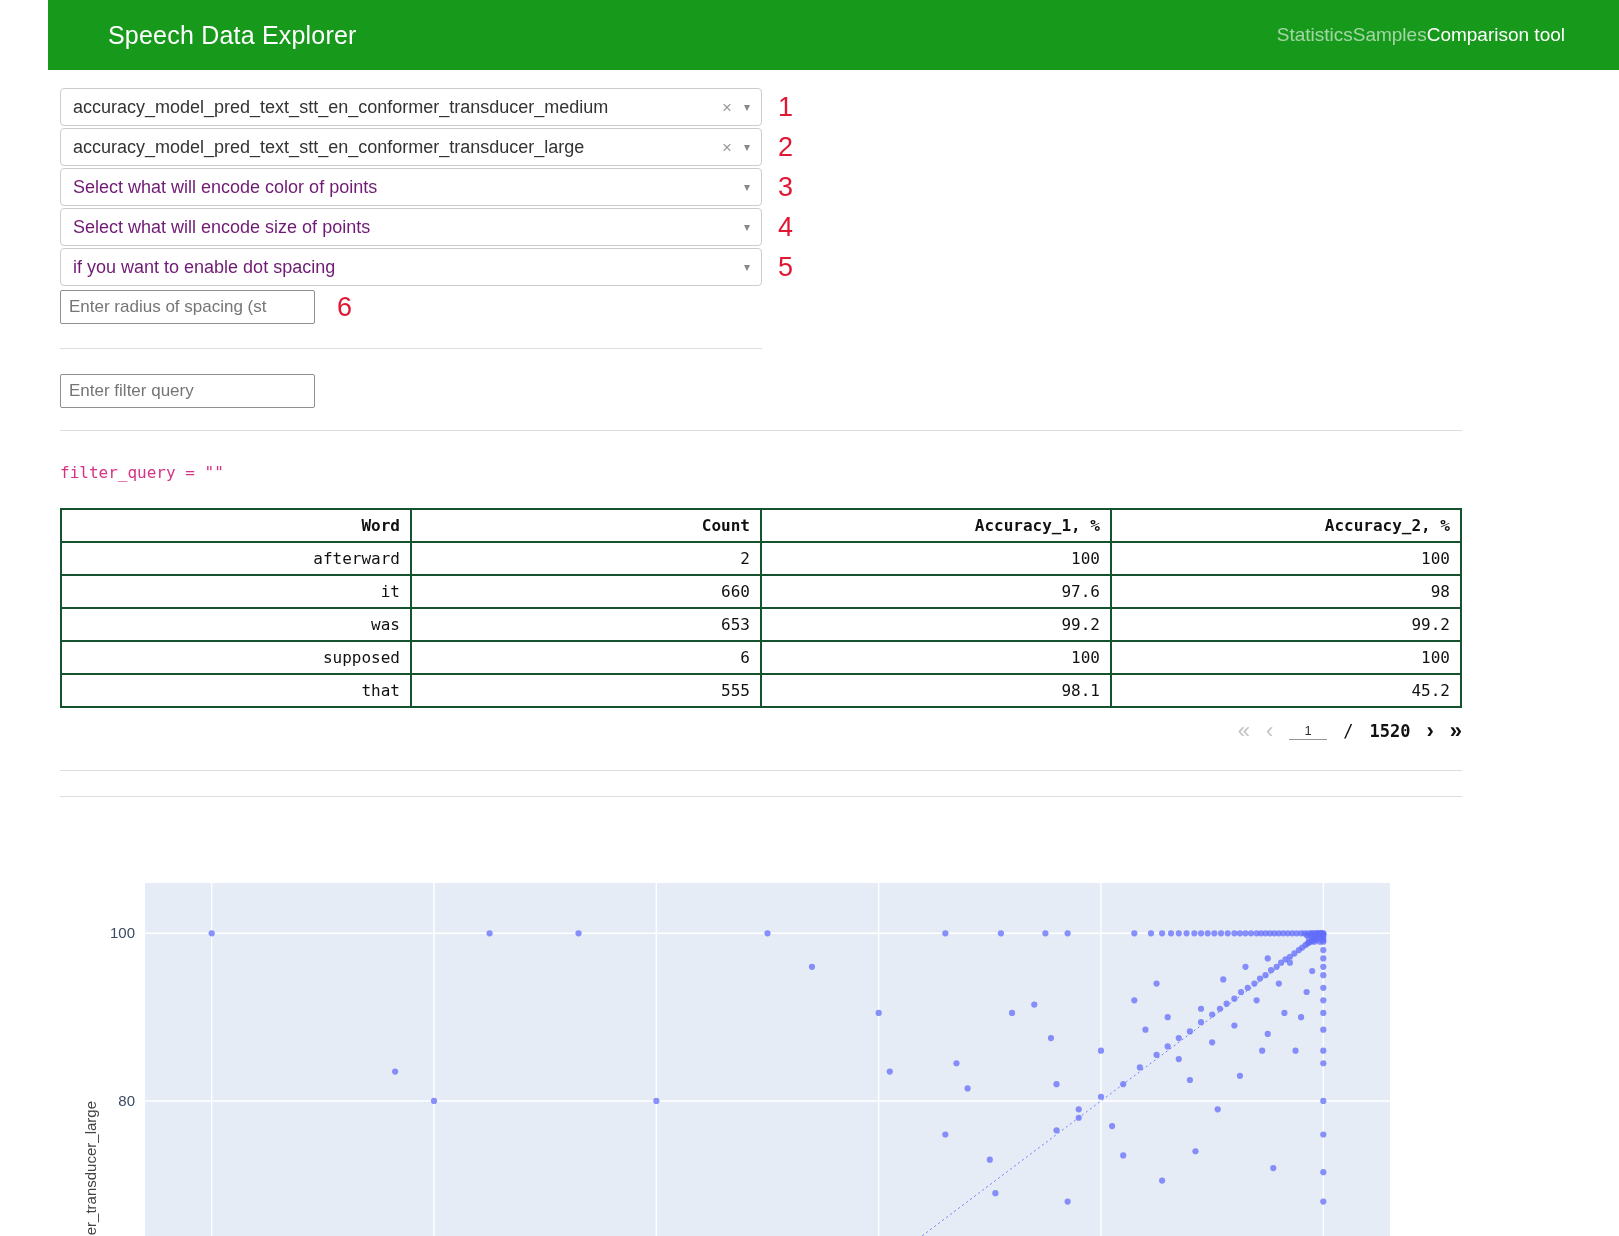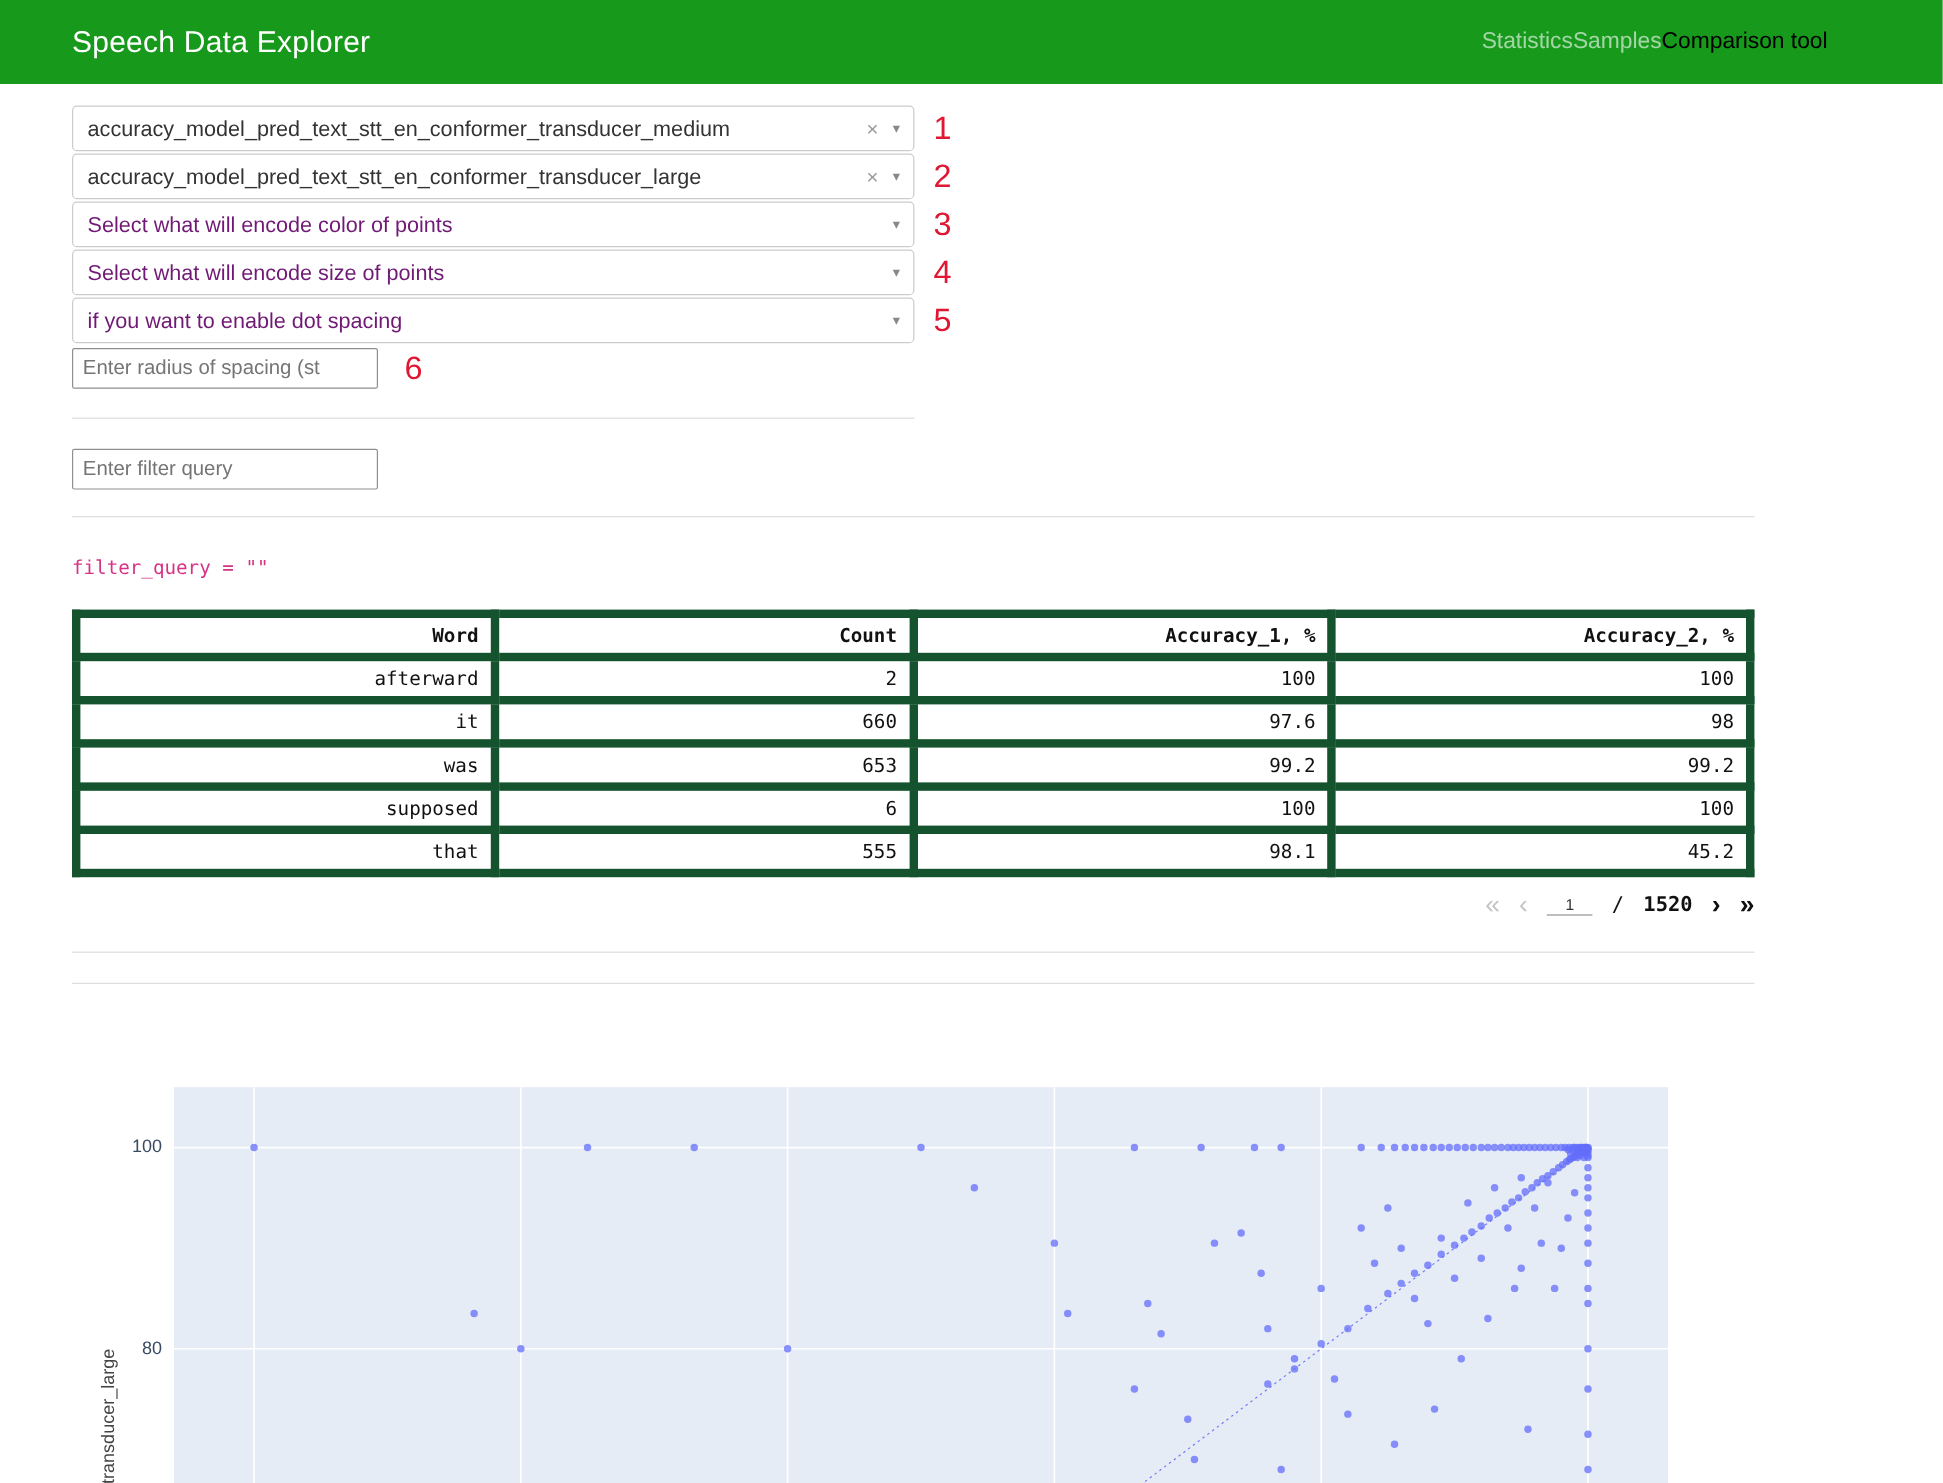--- a/index.html
+++ b/index.html
@@ -4,25 +4,25 @@
 <style>
   * { box-sizing: border-box; }
   html,body { margin:0; padding:0; }
   body {
     width:1619px; height:1236px; overflow:hidden;
     font-family:"Liberation Sans", sans-serif; background:#fff;
   }
 
   
   .navbar { height:70px; background:#17991c; display:flex; align-items:center;
-            justify-content:space-between; padding:0 96px 0 60px; }
+            justify-content:space-between; padding:0 54px 0 60px;margin-left:48px; }
   .brand { color:#fff; font-size:25px; letter-spacing:.2px; }
   .nav-links { display:flex; align-items:center; }
   .nav-link { font-size:19px; color:rgba(255,255,255,.6); cursor:pointer; }
-  .nav-link.active { color:#000000; }
+  .nav-link.active { color:#ffffff; }
 
   
   .main { padding:18px 157px 0 60px; }
 
   .control-row { display:flex; align-items:center; margin-bottom:2px; }
   .select { width:702px; height:38px; border:1px solid #cccccc; border-radius:4px;
             background:#fff; display:flex; align-items:center; padding:0 11px 0 12px;
             font-size:18px; color:#333; cursor:pointer; }
   .select .value { flex:1; white-space:nowrap; overflow:hidden; }
   .select .placeholder { flex:1; color:#701a75; white-space:nowrap; overflow:hidden; }
@@ -42,21 +42,21 @@
   hr.full.gap25 { margin-top:25px; }
   .filter-row-input { margin-top:25px; }
 
   .code-line { margin-top:32px; font-family:"DejaVu Sans Mono", monospace;
                font-size:16px; color:#d63384; }
 
   
   table.word-table { margin-top:26px; width:100%; border-collapse:collapse;
                      table-layout:fixed; font-family:"DejaVu Sans Mono", monospace;
                      font-size:16px; color:#111; }
-  .word-table th, .word-table td { border:7px solid #14532d; text-align:right;
+  .word-table th, .word-table td { border:2px solid #14532d; text-align:right;
                      padding:5px 10px; height:33px; overflow:hidden; white-space:nowrap; }
   .word-table th { font-weight:700; }
   .filter-cell { position:relative; color:#555; }
   .aa-icon { position:absolute; left:4px; top:50%; transform:translateY(-50%);
              width:15px; height:15px; border:1px solid #f2bac5; color:#f2bac5;
              font-size:8px; line-height:13px; text-align:center; border-radius:2px;
              font-family:"Liberation Sans", sans-serif; cursor:pointer; }
 
   
   .pagination { display:flex; justify-content:flex-end; align-items:center; gap:16px;

